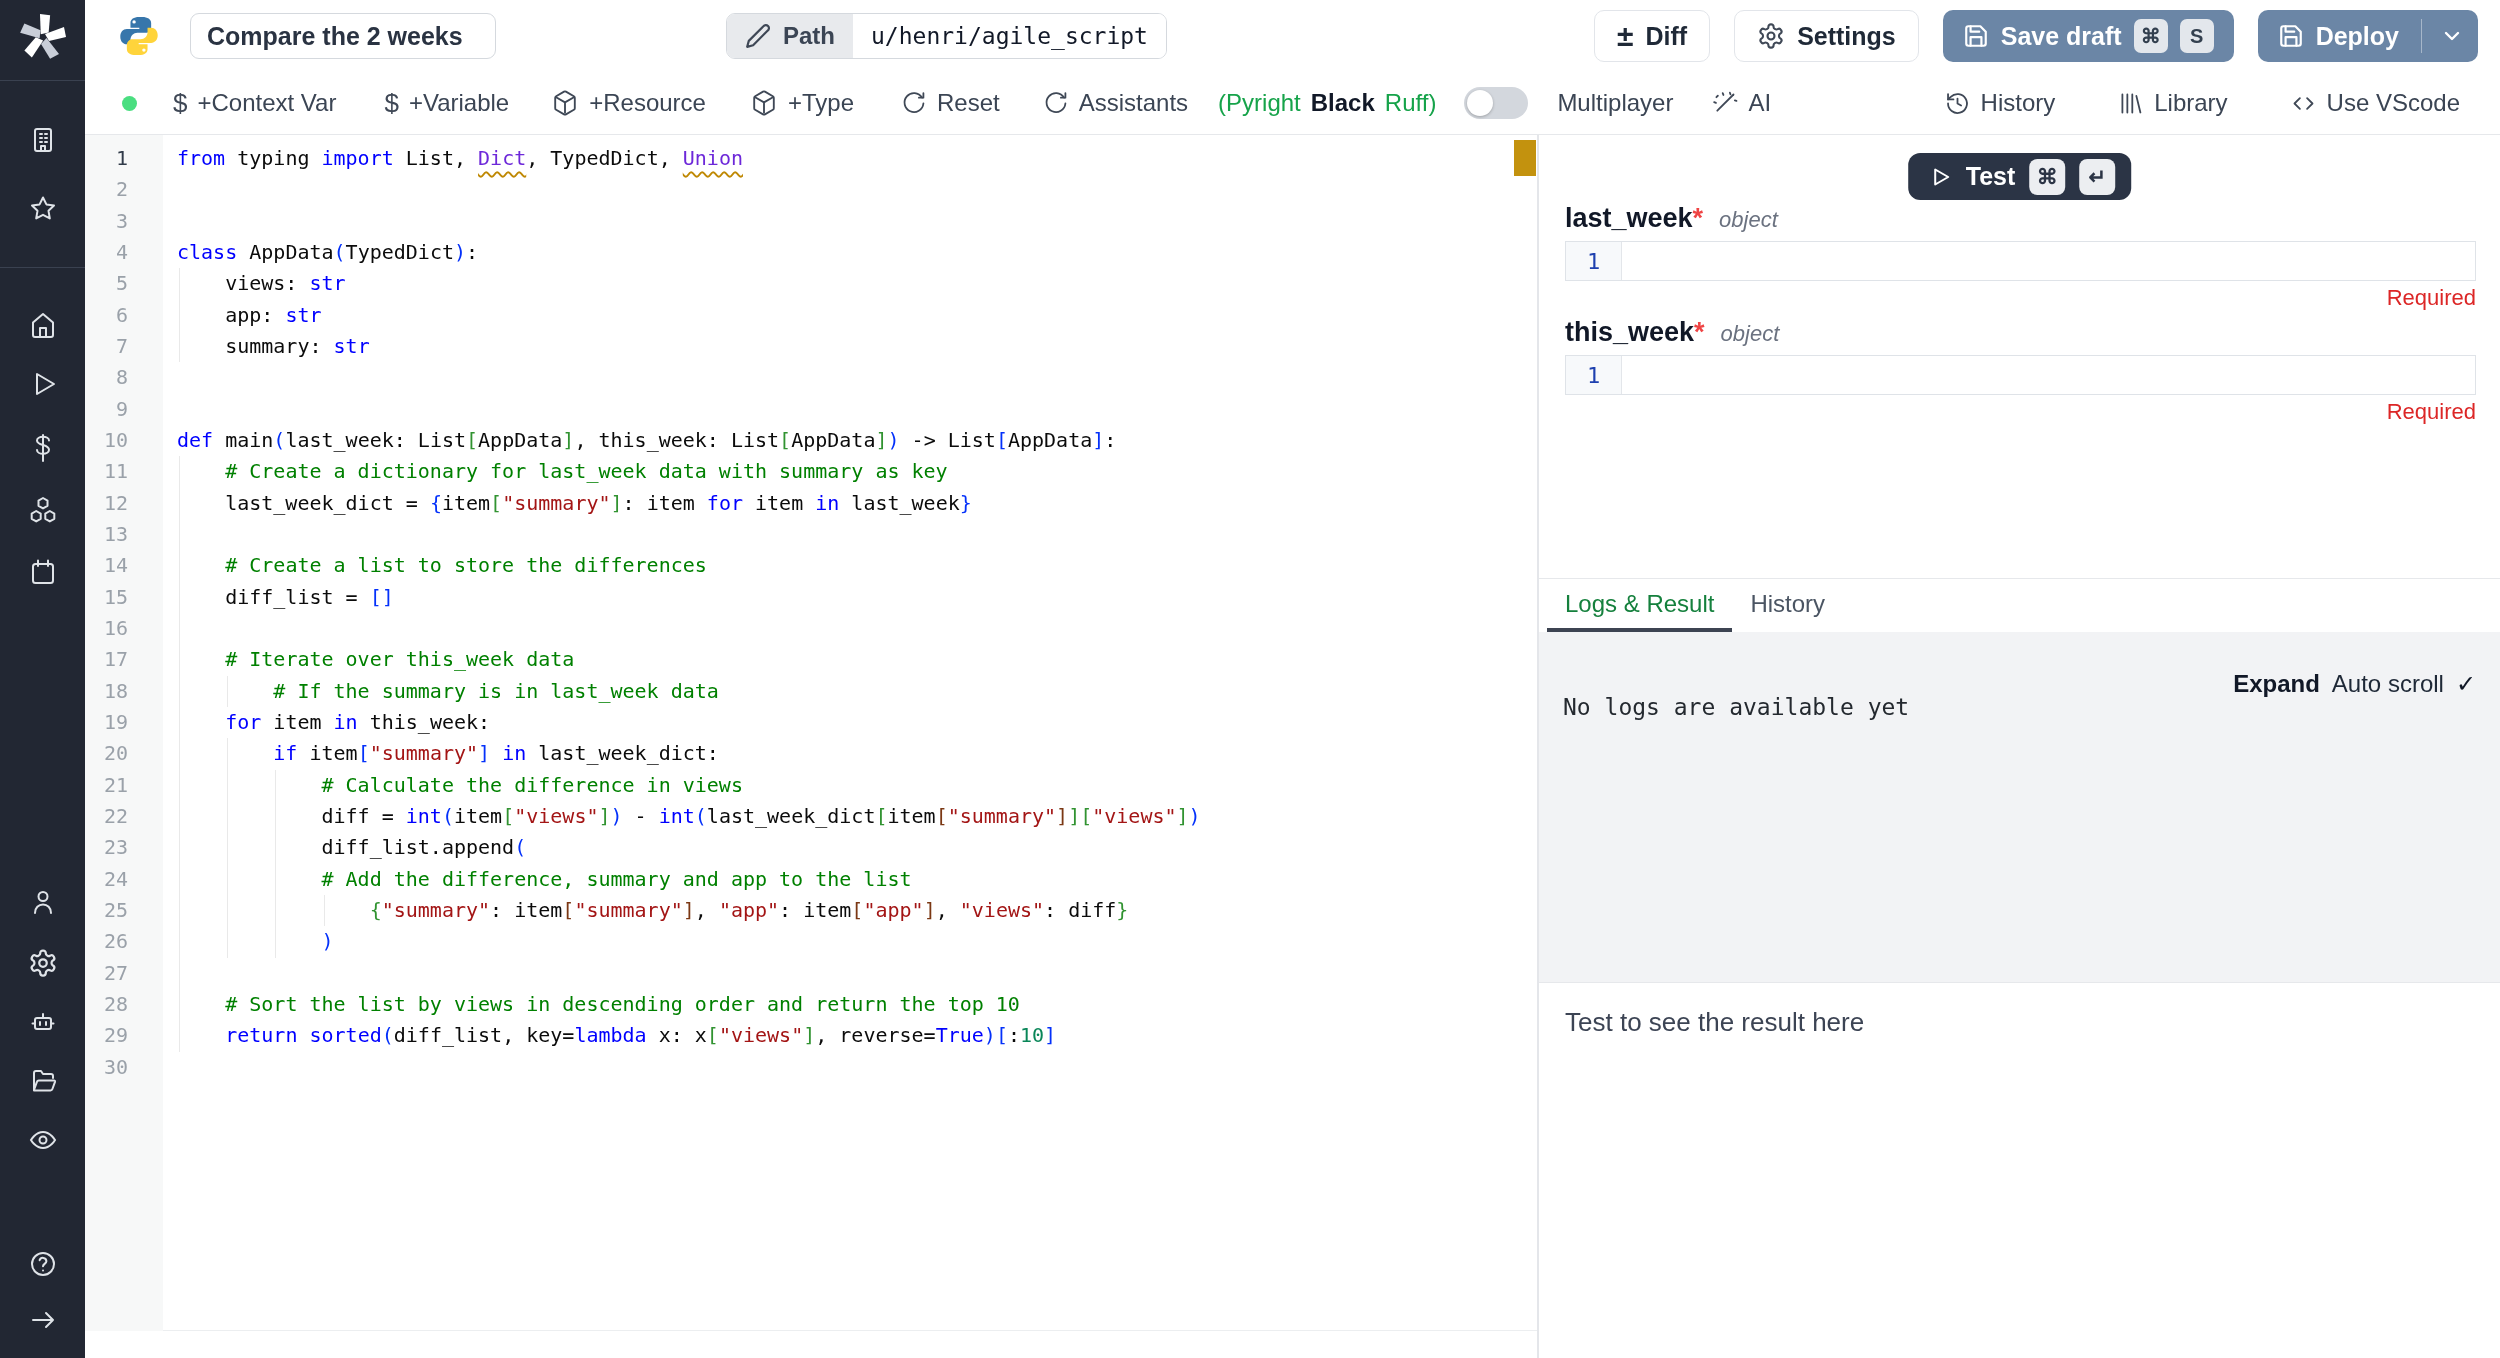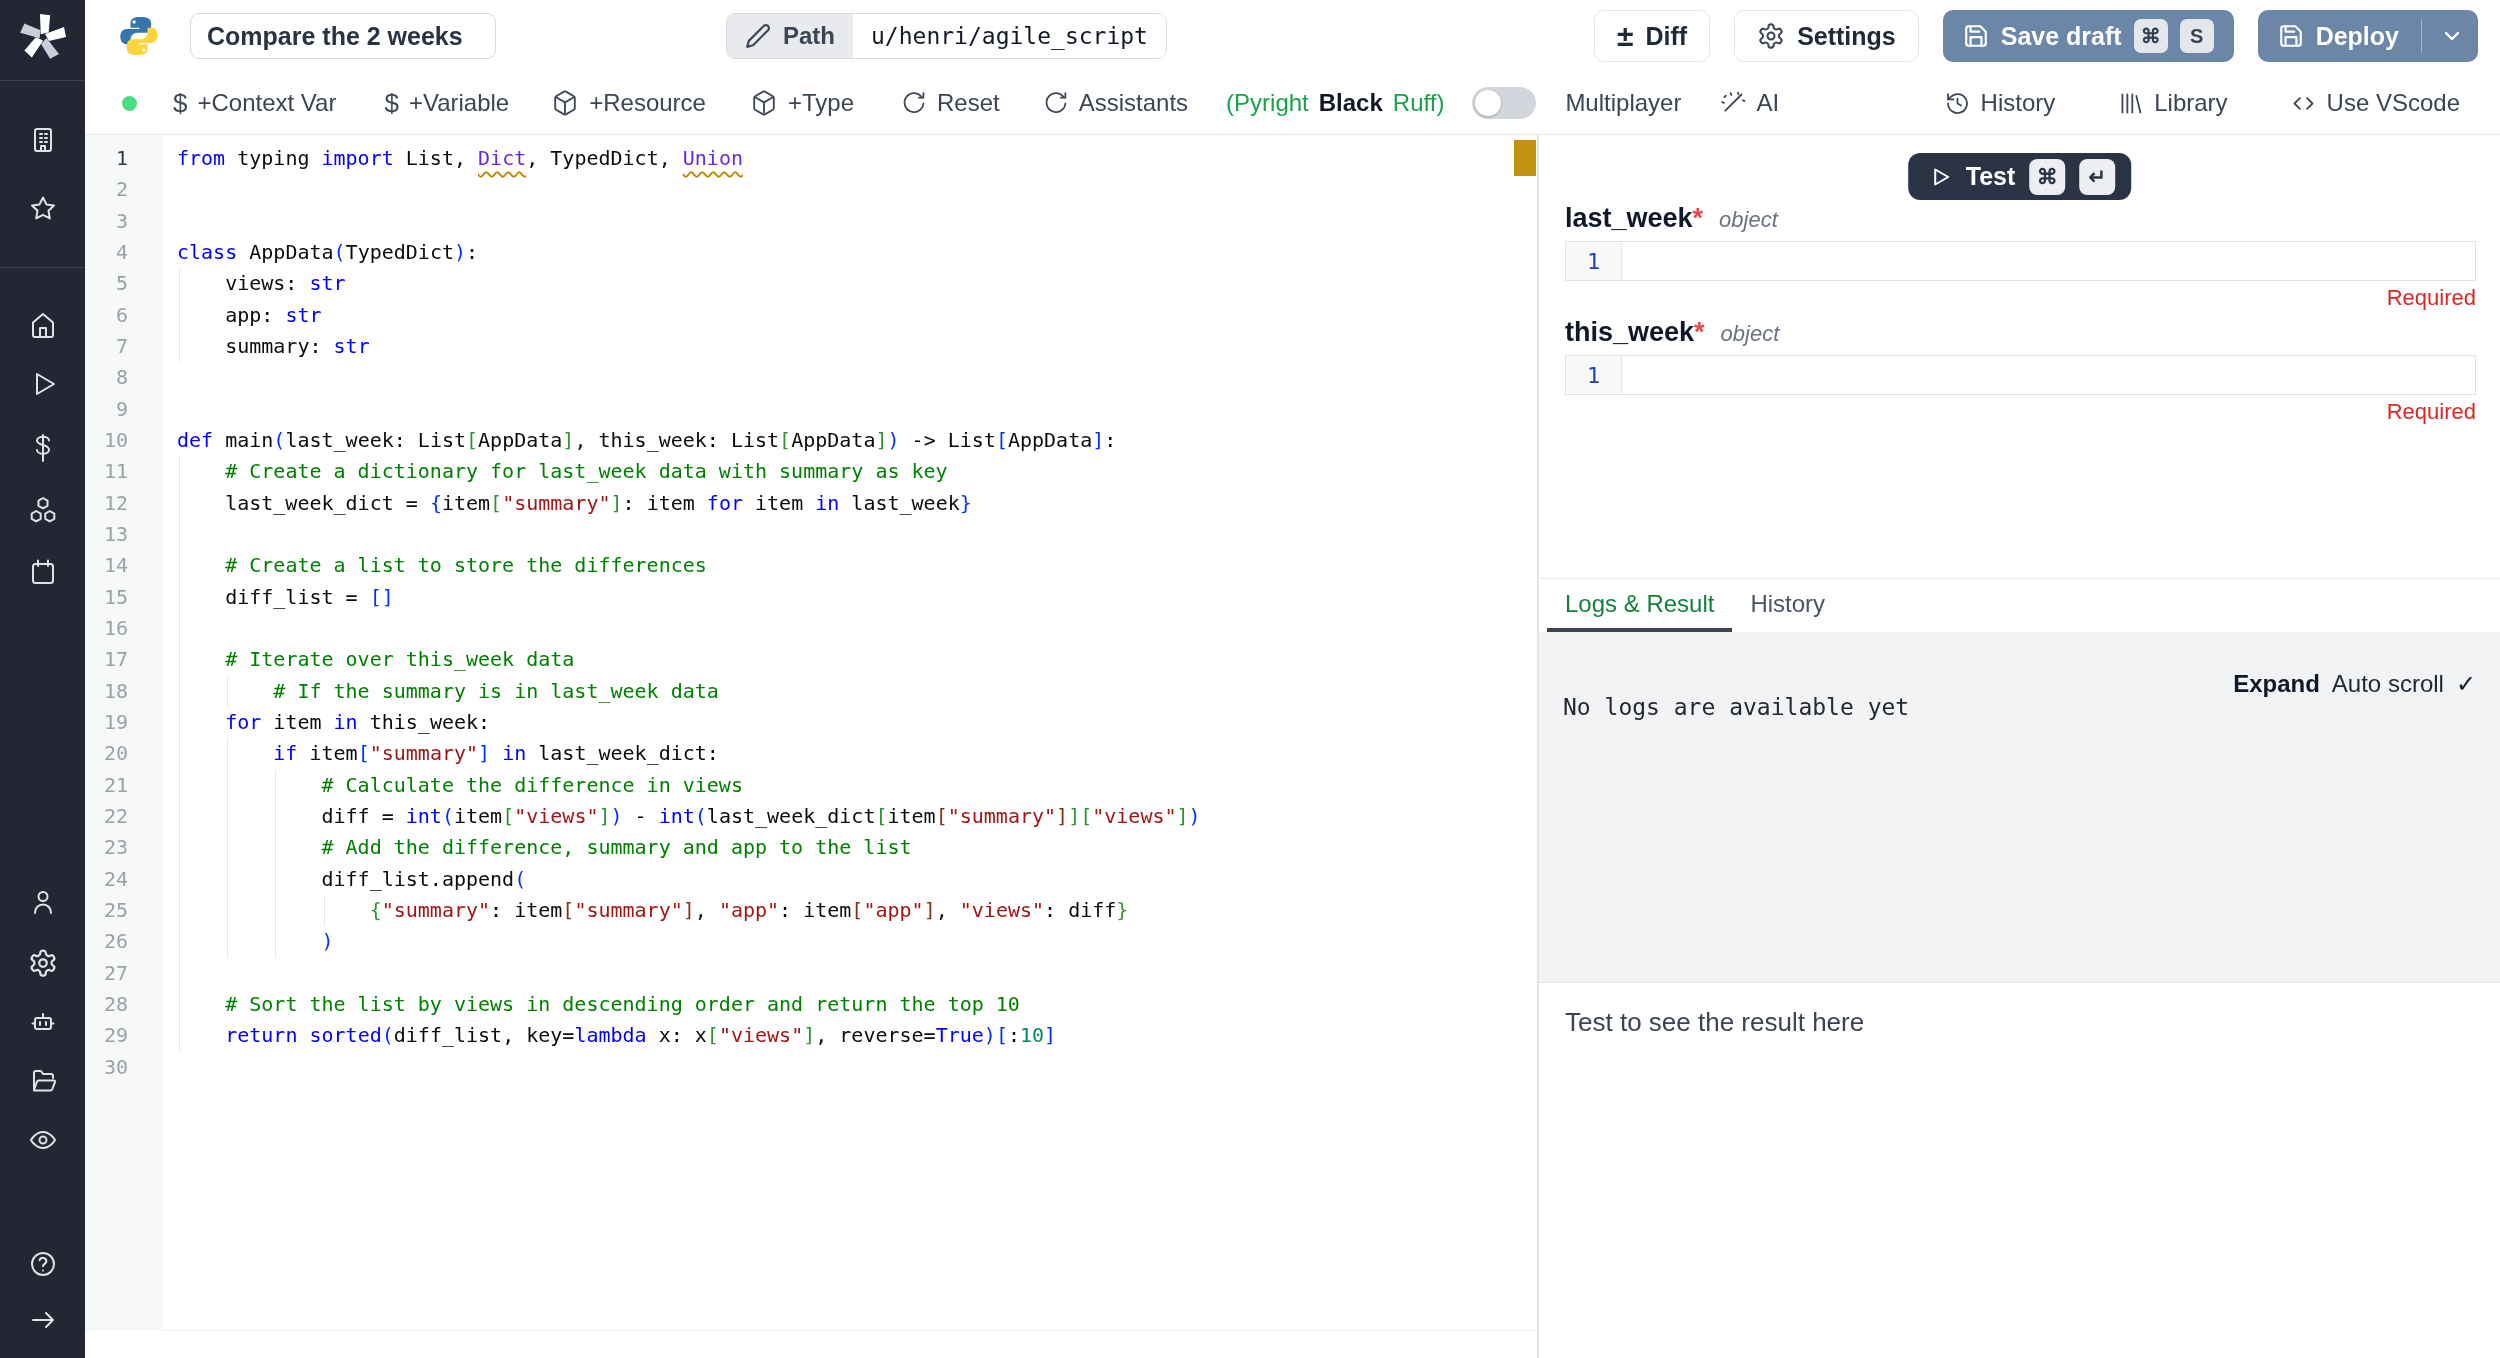--- a/index.html
+++ b/index.html
@@ -309,21 +309,21 @@
     </span>
     <span class="titem" style="margin-left:42px">
       <span class="ic">
         <svg width="27" height="27" viewBox="0 0 30 30" fill="none" stroke="currentColor" stroke-width="2" stroke-linecap="round" stroke-linejoin="round">
             <path d="M24.5 8.5A10.5 10.5 0 1 0 26 15"></path>
             <path d="M26 3.5v5h-5"></path>
           </svg>
       </span>
       <span>Assistants</span>
     </span>
-    <span class="titem" style="margin-left:38px">
+    <span class="titem" style="margin-left:30px">
       <span class="badge-green">(Pyright</span>
       <span class="badge-black">Black</span>
       <span class="badge-green">Ruff)</span>
     </span>
     <span class="toggle" style="margin-left:28px">
         <span class="knob"></span>
       </span>
     <span class="titem" style="margin-left:29px">
       <span>Multiplayer</span>
     </span>
@@ -418,22 +418,22 @@
           <div class="cl"><i class="guide" style="left: 2px;"></i></div>
           <div class="cl"><i class="guide" style="left: 2px;"></i><span class="tk-t">    </span><span class="tk-c"># Create a list to store the differences</span></div>
           <div class="cl"><i class="guide" style="left: 2px;"></i><span class="tk-t">    diff_list = </span><span class="tk-p1">[]</span></div>
           <div class="cl"><i class="guide" style="left: 2px;"></i></div>
           <div class="cl"><i class="guide" style="left: 2px;"></i><span class="tk-t">    </span><span class="tk-c"># Iterate over this_week data</span></div>
           <div class="cl"><i class="guide" style="left: 2px;"></i><i class="guide" style="left: 50.24px;"></i><span class="tk-t">        </span><span class="tk-c"># If the summary is in last_week data</span></div>
           <div class="cl"><i class="guide" style="left: 2px;"></i><span class="tk-t">    </span><span class="tk-k">for</span><span class="tk-t"> item </span><span class="tk-k">in</span><span class="tk-t"> this_week:</span></div>
           <div class="cl"><i class="guide" style="left: 2px;"></i><i class="guide" style="left: 50.24px;"></i><span class="tk-t">        </span><span class="tk-k">if</span><span class="tk-t"> item</span><span class="tk-p1">[</span><span class="tk-s">"summary"</span><span class="tk-p1">]</span><span class="tk-t"> </span><span class="tk-k">in</span><span class="tk-t"> last_week_dict:</span></div>
           <div class="cl"><i class="guide" style="left: 2px;"></i><i class="guide" style="left: 50.24px;"></i><i class="guide" style="left: 98.48px;"></i><span class="tk-t">            </span><span class="tk-c"># Calculate the difference in views</span></div>
           <div class="cl"><i class="guide" style="left: 2px;"></i><i class="guide" style="left: 50.24px;"></i><i class="guide" style="left: 98.48px;"></i><span class="tk-t">            diff = </span><span class="tk-k">int</span><span class="tk-p1">(</span><span class="tk-t">item</span><span class="tk-p2">[</span><span class="tk-s">"views"</span><span class="tk-p2">]</span><span class="tk-p1">)</span><span class="tk-t"> - </span><span class="tk-k">int</span><span class="tk-p1">(</span><span class="tk-t">last_week_dict</span><span class="tk-p2">[</span><span class="tk-t">item</span><span class="tk-p3">[</span><span class="tk-s">"summary"</span><span class="tk-p3">]</span><span class="tk-p2">]</span><span class="tk-p2">[</span><span class="tk-s">"views"</span><span class="tk-p2">]</span><span class="tk-p1">)</span></div>
+          <div class="cl"><i class="guide" style="left: 2px;"></i><i class="guide" style="left: 50.24px;"></i><i class="guide" style="left: 98.48px;"></i><span class="tk-t">            diff_list.append</span><span class="tk-p1">(</span></div>
           <div class="cl"><i class="guide" style="left: 2px;"></i><i class="guide" style="left: 50.24px;"></i><i class="guide" style="left: 98.48px;"></i><span class="tk-t">            </span><span class="tk-c"># Add the difference, summary and app to the list</span></div>
-          <div class="cl"><i class="guide" style="left: 2px;"></i><i class="guide" style="left: 50.24px;"></i><i class="guide" style="left: 98.48px;"></i><span class="tk-t">            diff_list.append</span><span class="tk-p1">(</span></div>
           <div class="cl"><i class="guide" style="left: 2px;"></i><i class="guide" style="left: 50.24px;"></i><i class="guide" style="left: 98.48px;"></i><i class="guide" style="left: 146.72px;"></i><span class="tk-t">                </span><span class="tk-p2">{</span><span class="tk-s">"summary"</span><span class="tk-t">: item</span><span class="tk-p3">[</span><span class="tk-s">"summary"</span><span class="tk-p3">]</span><span class="tk-t">, </span><span class="tk-s">"app"</span><span class="tk-t">: item</span><span class="tk-p3">[</span><span class="tk-s">"app"</span><span class="tk-p3">]</span><span class="tk-t">, </span><span class="tk-s">"views"</span><span class="tk-t">: diff</span><span class="tk-p2">}</span></div>
           <div class="cl"><i class="guide" style="left: 2px;"></i><i class="guide" style="left: 50.24px;"></i><i class="guide" style="left: 98.48px;"></i><span class="tk-t">            </span><span class="tk-p1">)</span></div>
           <div class="cl"><i class="guide" style="left: 2px;"></i></div>
           <div class="cl"><i class="guide" style="left: 2px;"></i><span class="tk-t">    </span><span class="tk-c"># Sort the list by views in descending order and return the top 10</span></div>
           <div class="cl"><i class="guide" style="left: 2px;"></i><span class="tk-t">    </span><span class="tk-k">return</span><span class="tk-t"> </span><span class="tk-k">sorted</span><span class="tk-p1">(</span><span class="tk-t">diff_list, key=</span><span class="tk-k">lambda</span><span class="tk-t"> x: x</span><span class="tk-p2">[</span><span class="tk-s">"views"</span><span class="tk-p2">]</span><span class="tk-t">, reverse=</span><span class="tk-k">True</span><span class="tk-p1">)</span><span class="tk-p1">[</span><span class="tk-t">:</span><span class="tk-n">10</span><span class="tk-p1">]</span></div>
           <div class="cl"></div>
         </div>
       <div class="overview-marker"></div>
     </div>
   </section>

